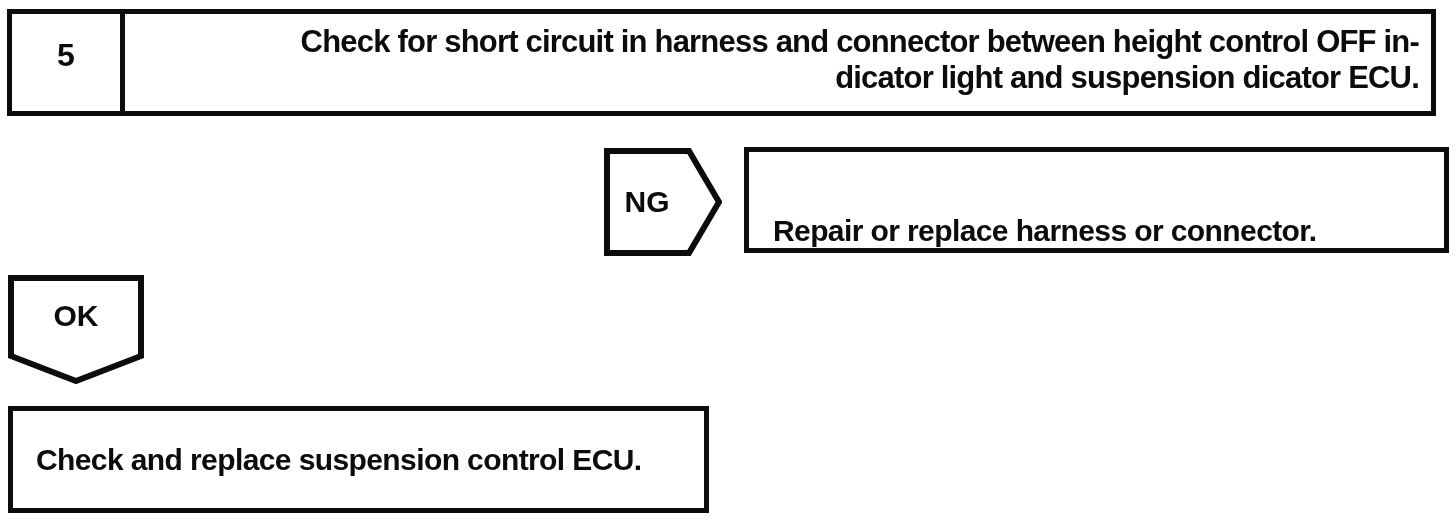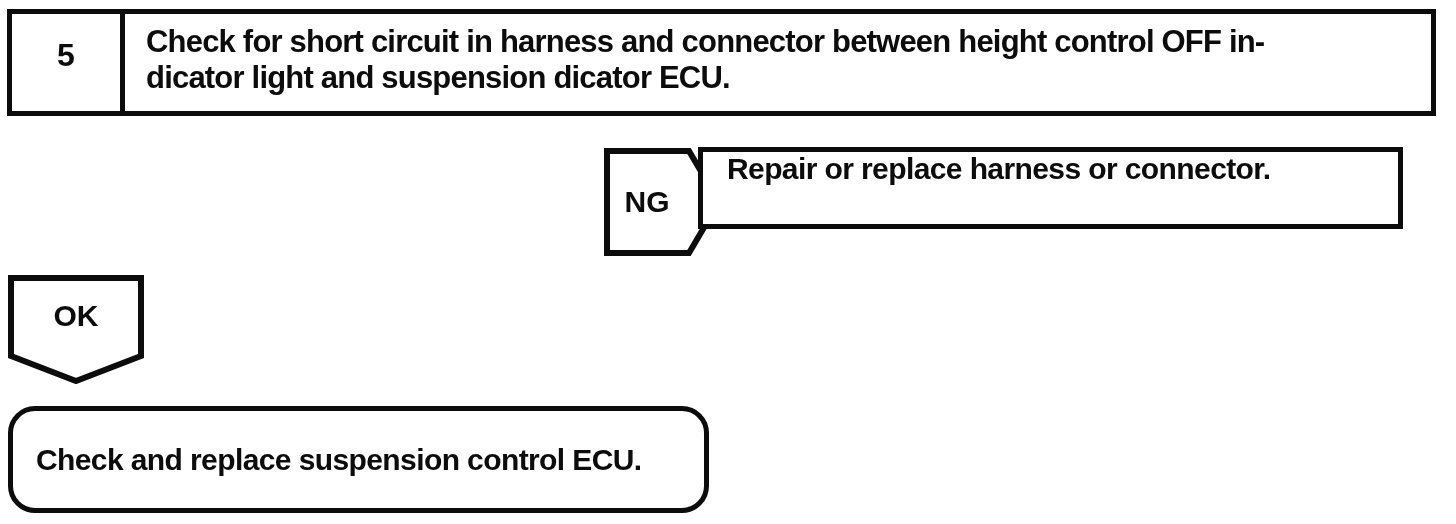--- a/index.html
+++ b/index.html
@@ -38,57 +38,57 @@
     font-size: 32px;
     padding-bottom: 14px;
   }
   .step-text {
     flex: 1;
     padding: 10px 12px 0 21px;
     font-size: 31px;
     line-height: 36px;
     letter-spacing: -0.8px;
     white-space: nowrap;
+    text-align: right;
   }
   
   .pent-wrap { position: absolute; }
   .pent-wrap svg { position: absolute; left: 0; top: 0; display: block; }
   .pent-label {
     position: absolute;
     display: flex;
     align-items: center;
     justify-content: center;
     font-size: 30px;
     letter-spacing: 0px;
   }
   .ng-wrap { left: 604px; top: 148px; width: 118px; height: 108px; padding-left: 22px; }
   .ng-label-pos { left: 0; top: 0; width: 86px; height: 108px; }
   .ok-wrap { left: 8px; top: 275px; width: 116px; height: 109px; }
   .ok-label-pos { left: 0; top: 0; width: 136px; height: 82px; }
   
   .ng-action-box {
-    left: 698px; top: 147px;
-    width: 705px; height: 82px;
+    left: 744px; top: 147px;
+    width: 705px; height: 106px;
     display: flex;
-    align-items: flex-start;
+    align-items: flex-end;
     padding-left: 24px;
     font-size: 30px;
     letter-spacing: -0.6px;
     white-space: nowrap;
   }
   .ok-action-box {
     left: 8px; top: 406px;
     width: 701px; height: 107px;
     display: flex;
     align-items: center;
     padding-left: 23px;
     font-size: 30px;
     letter-spacing: -0.6px;
     white-space: nowrap;
-    border-radius: 27px;
   }
 </style>
 </head>
 <body>
 
 <div class="canvas">
 
   <div class="box step-box">
     <div class="step-num-cell">5</div>
     <div class="step-text">

